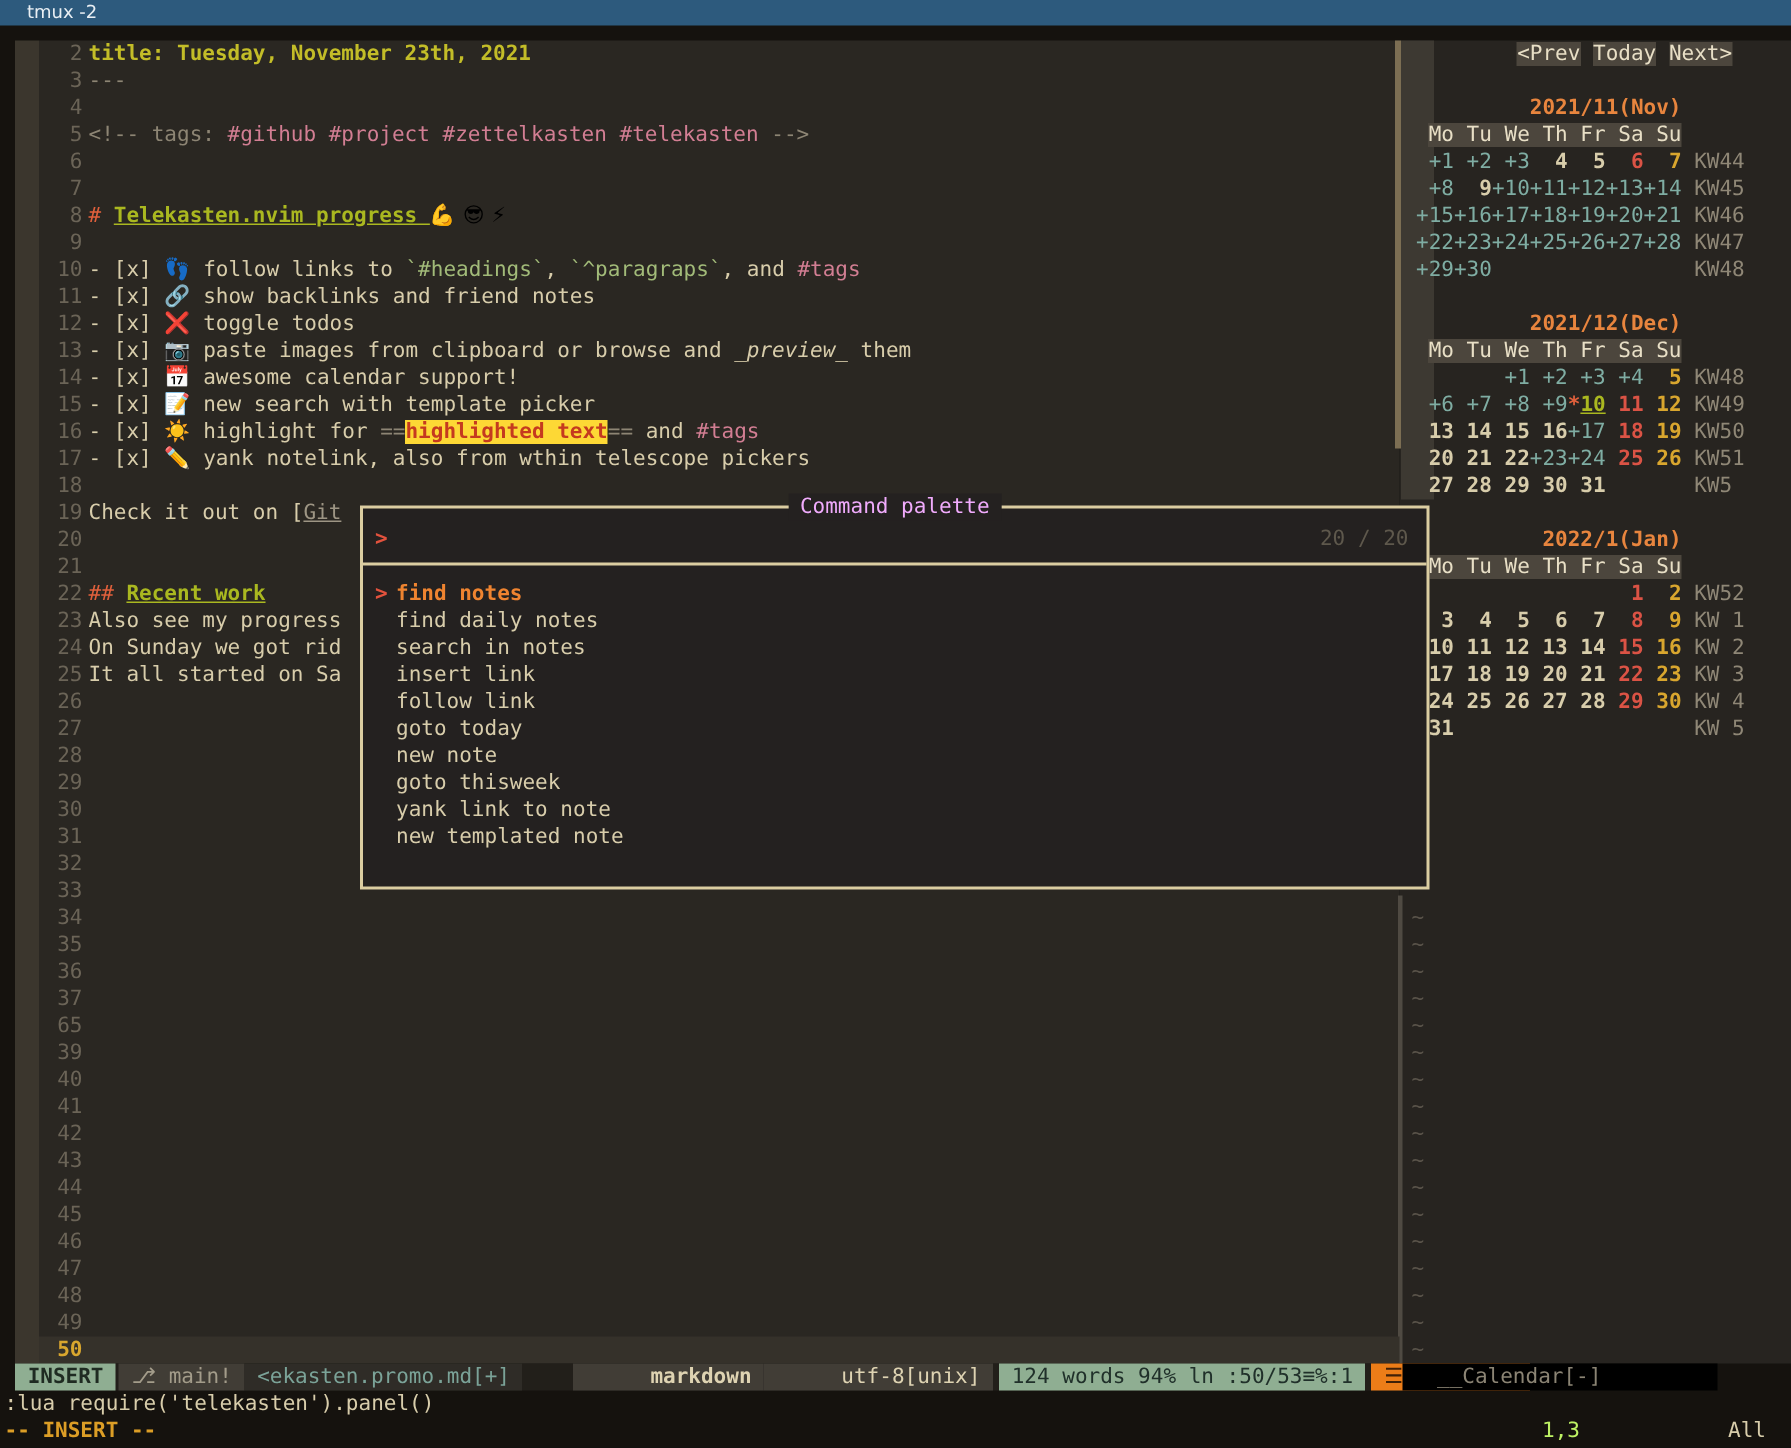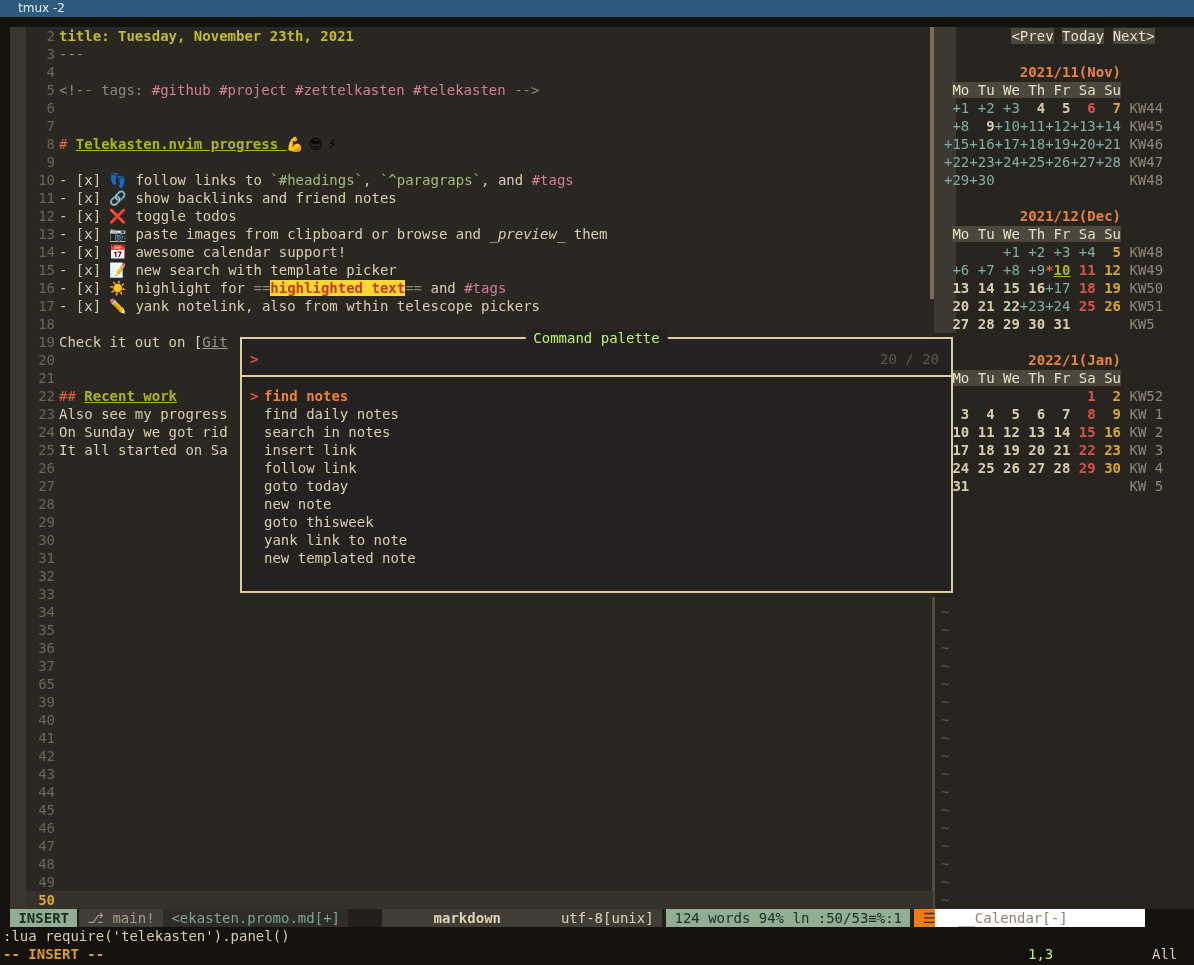--- a/index.html
+++ b/index.html
@@ -36,39 +36,39 @@
   .chip{background:#4c463d;color:#e8dfc6;}
   
   #calendar-rows{position:absolute;left:944px;top:27px;white-space:pre;}
   .calrow{height:18px;white-space:pre;}
   #tilde-col{position:absolute;left:941px;top:603px;color:#5a544a;}
   #tilde-col div{height:18px;}
   
   #palette{position:absolute;left:240px;top:337px;width:709px;height:252px;background:#242120;
            border:2px solid #dbcda1;z-index:5;}
   #palette-title{position:absolute;top:-10px;left:50%;transform:translateX(-50%);
-                 background:#242120;padding:0 8px;color:#bef264;text-align:right;}
+                 background:#242120;padding:0 8px;color:#f0abfc;text-align:right;}
   #palette-prompt{position:absolute;top:11px;left:8px;color:#e2523d;font-weight:700;}
   #palette-counter{position:absolute;top:11px;right:12px;color:#5e584c;}
   #palette-divider{position:absolute;top:36px;left:0;right:0;border-top:2px solid #dbcda1;}
   #palette-list{position:absolute;top:48px;left:0;right:0;}
   .pal-item{height:18px;white-space:pre;color:#d8cdab;}
   .pal-item .mk{display:inline-block;width:14px;padding-left:8px;color:#e2523d;font-weight:700;}
   .pal-item.sel .label{color:#ef8430;font-weight:700;}
   
   #statusline{position:absolute;left:10px;top:909px;width:925px;height:18px;display:flex;background:#221f1a;}
   #statusline span{white-space:pre;}
   .sl-mode{background:#8fae92;color:#1f2b22;font-weight:700;}
   .sl-branch{background:#413d36;color:#a39c8a;margin-left:2px;}
   .sl-file{background:#2f2c27;color:#7ba398;}
   .sl-fill{background:transparent;}
   .sl-meta{background:#413d36;color:#ded3b2;padding-left:43px;}
   .sl-words{background:#8fae92;color:#20302a;margin-left:4px;}
   .sl-tab{background:#ec7d18;color:#402108;margin-left:4px;}
-  #cal-statusline{position:absolute;left:935px;top:909px;width:210px;height:18px;background:#ffffff;
+  #cal-statusline{position:absolute;left:935px;top:909px;width:210px;height:18px;background:#000000;
                   color:#8b8474;white-space:pre;padding-left:23px;box-sizing:border-box;}
   
   #cmdline{position:absolute;left:3px;top:927px;color:#d8cdab;white-space:pre;}
   #ruler-mode{position:absolute;left:3px;top:945px;color:#dc9e26;font-weight:700;white-space:pre;}
   #ruler-pos{position:absolute;left:1028px;top:945px;color:#bef264;}
   #ruler-scroll{position:absolute;left:1152px;top:945px;color:#d8cdab;}
 </style>
 </head>
 <body>
 

